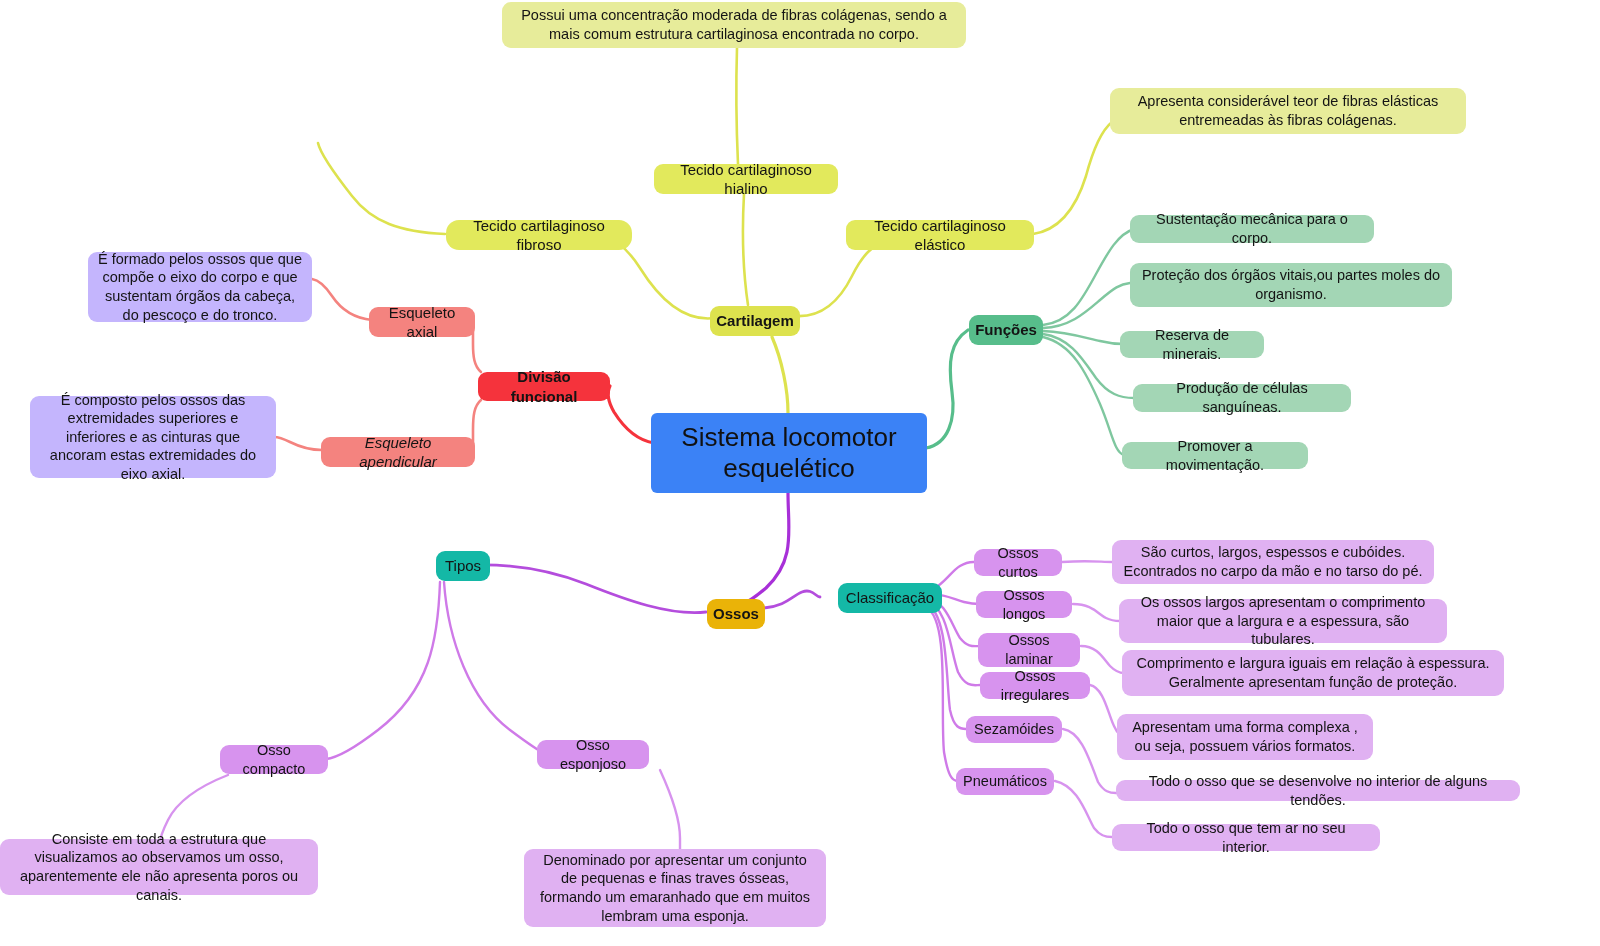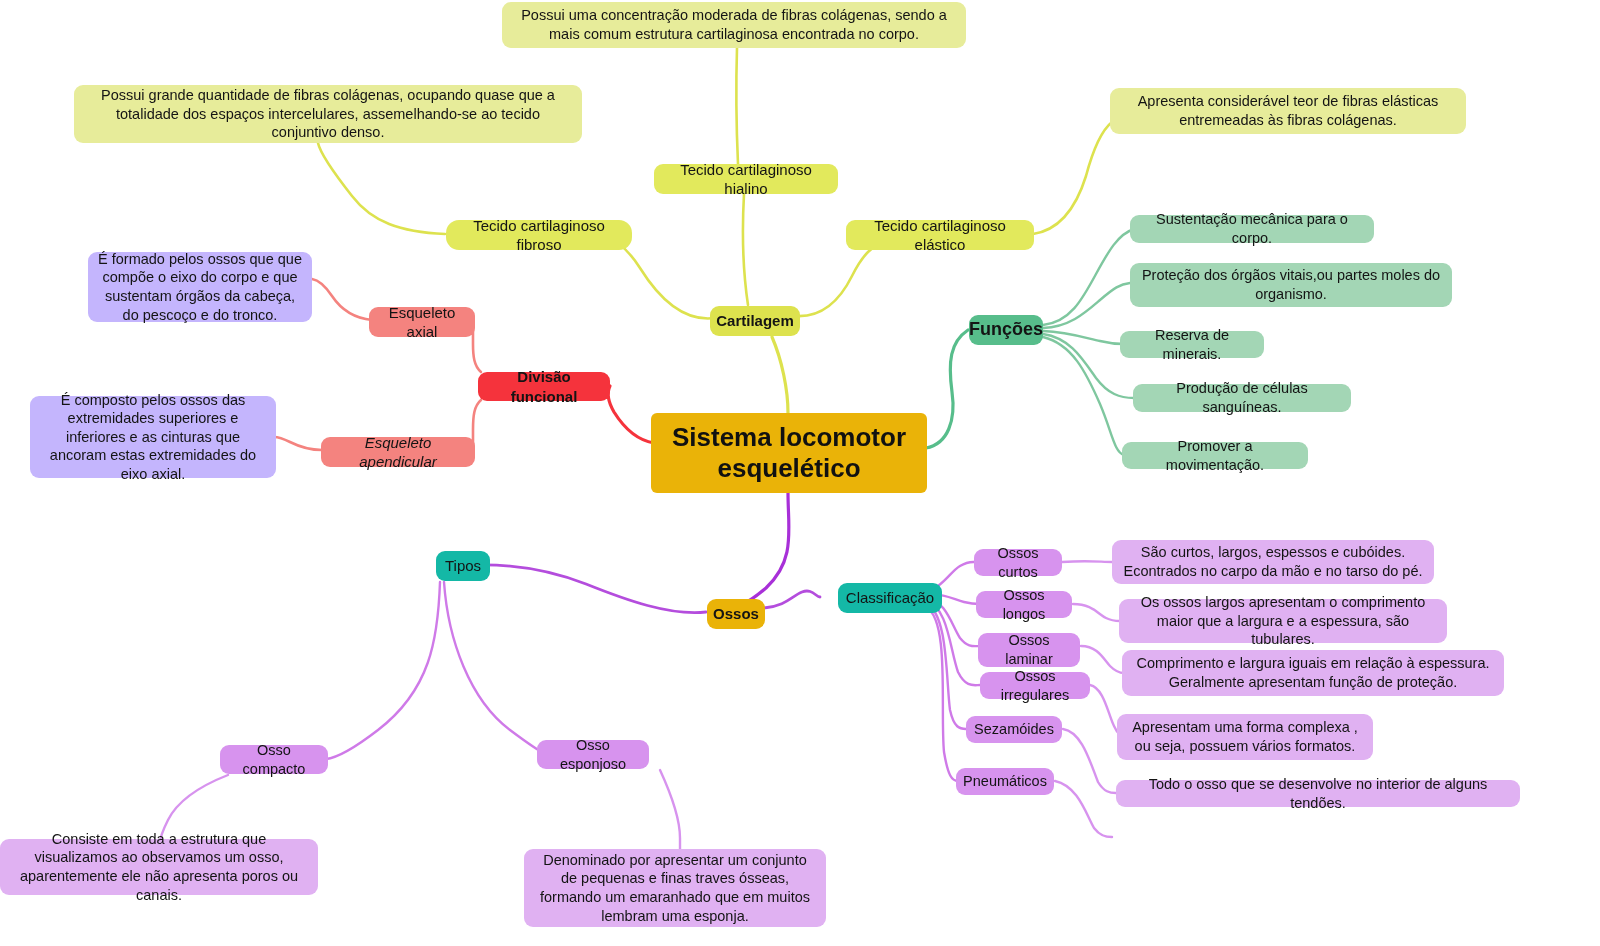--- a/index.html
+++ b/index.html
@@ -15,34 +15,34 @@
     border-radius:9px;
     display:flex;align-items:center;justify-content:center;
     text-align:center;color:#141414;
     line-height:1.28;
     padding:5px 10px;
     z-index:3;
   }
   .node.lead{font-weight:bold;}
   
   .n-center{
-    background:#eab308;border-radius:6px;
-    font-size:26px;font-weight:bold;color:#111;
+    background:#3b82f6;border-radius:6px;
+    font-size:26px;font-weight:normal;color:#111;
     line-height:1.18;
   }
   
   .y-main{background:#dde24e;font-size:15px;font-weight:bold;}
   .y-sub{background:#e2e95c;font-size:15px;}
   .y-leaf{background:#e7ec9a;font-size:14.5px;}
   
   .r-main{background:#f5333c;font-size:15px;font-weight:bold;}
   .r-sub{background:#f4837f;font-size:15px;}
   .r-leaf{background:#c4b5fd;font-size:14.5px;}
   
-  .g-main{background:#57bd8b;font-size:18px;font-weight:bold;}
+  .g-main{background:#57bd8b;font-size:15px;font-weight:bold;}
   .g-leaf{background:#a3d6b5;font-size:14.5px;}
   
   .p-main{background:#eab308;font-size:15px;font-weight:bold;}
   .p-sub{background:#14b8a6;font-size:15px;margin-left:20px;}
   .p-sub2{background:#d793ee;font-size:14.5px;}
   .p-leaf{background:#e0b1f2;font-size:14.5px;}
 </style>
 </head>
 <body>
 
@@ -122,23 +122,20 @@
   <div class="node y-sub" style="left:654px;top:164px;width:184px;height:30px;">
     <span>Tecido cartilaginoso hialino</span>
   </div>
   <div class="node y-leaf" style="left:502px;top:2px;width:464px;height:46px;">
     <span>Possui uma concentração moderada de fibras colágenas, sendo a mais comum estrutura cartilaginosa encontrada no corpo.</span>
   </div>
 
   <div class="node y-sub" style="left:446px;top:220px;width:186px;height:30px;border-radius:13px;">
     <span>Tecido cartilaginoso fibroso</span>
   </div>
-  <div class="node y-leaf" style="left:74px;top:85px;width:508px;height:58px;">
-    <span>Possui grande quantidade de fibras colágenas, ocupando quase que a totalidade dos espaços intercelulares, assemelhando-se ao tecido conjuntivo denso.</span>
-  </div>
 
   <div class="node y-sub" style="left:846px;top:220px;width:188px;height:30px;">
     <span>Tecido cartilaginoso elástico</span>
   </div>
   <div class="node y-leaf" style="left:1110px;top:88px;width:356px;height:46px;">
     <span>Apresenta considerável teor de fibras elásticas entremeadas às fibras colágenas.</span>
   </div>
 
   <div class="node r-main lead" style="left:478px;top:372px;width:132px;height:29px;">
     <span>Divisão funcional</span>
@@ -226,21 +223,24 @@
   <div class="node p-sub2" style="left:980px;top:672px;width:110px;height:27px;">
     <span>Ossos irregulares</span>
   </div>
   <div class="node p-leaf" style="left:1117px;top:714px;width:256px;height:46px;">
     <span>Apresentam uma forma complexa , ou seja, possuem vários formatos.</span>
   </div>
 
   <div class="node p-sub2" style="left:966px;top:716px;width:96px;height:27px;">
     <span>Sezamóides</span>
   </div>
-  <div class="node p-leaf" style="left:1116px;top:780px;width:404px;height:27px;">
+  <div class="node p-leaf" style="left:1116px;top:780px;width:404px;height:21px;">
     <span>Todo o osso que se desenvolve no interior de alguns tendões.</span>
   </div>
 
   <div class="node p-sub2" style="left:956px;top:768px;width:98px;height:27px;">
     <span>Pneumáticos</span>
   </div>
+  <div class="node p-leaf" style="left:1112px;top:824px;width:268px;height:27px;">
+    <span>Todo o osso que tem ar no seu interior.</span>
+  </div>
 
 </div>
 
 </body></html>

